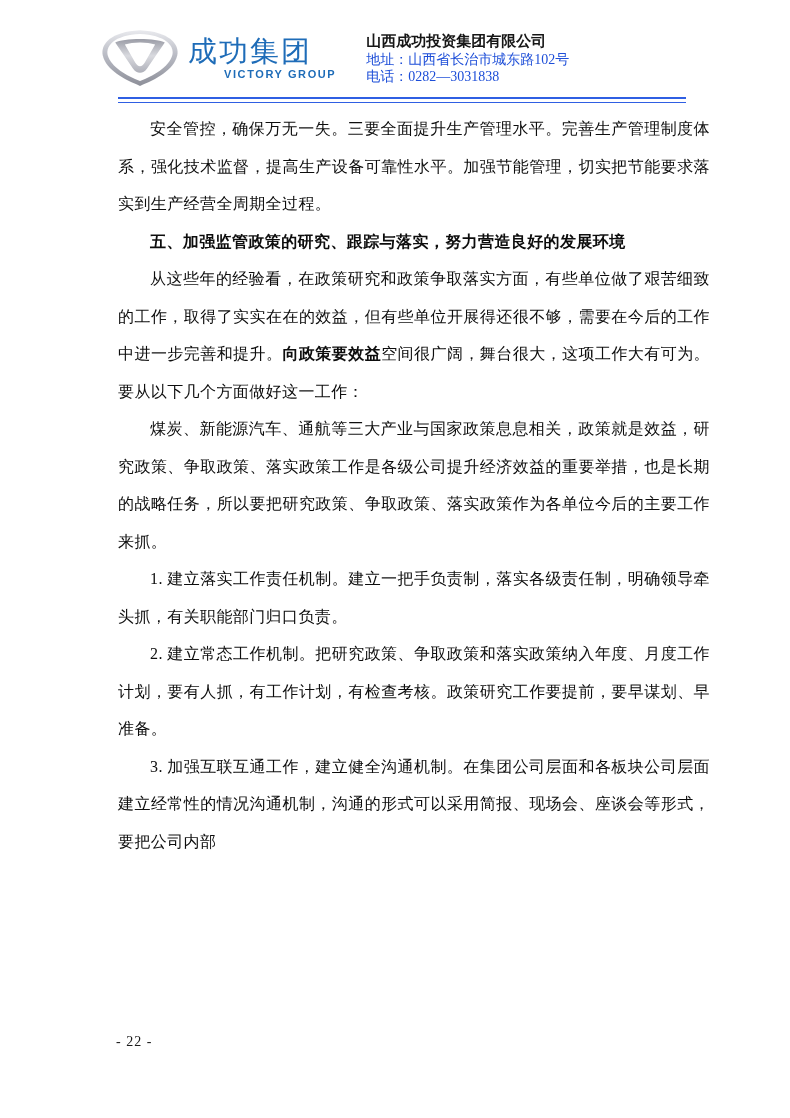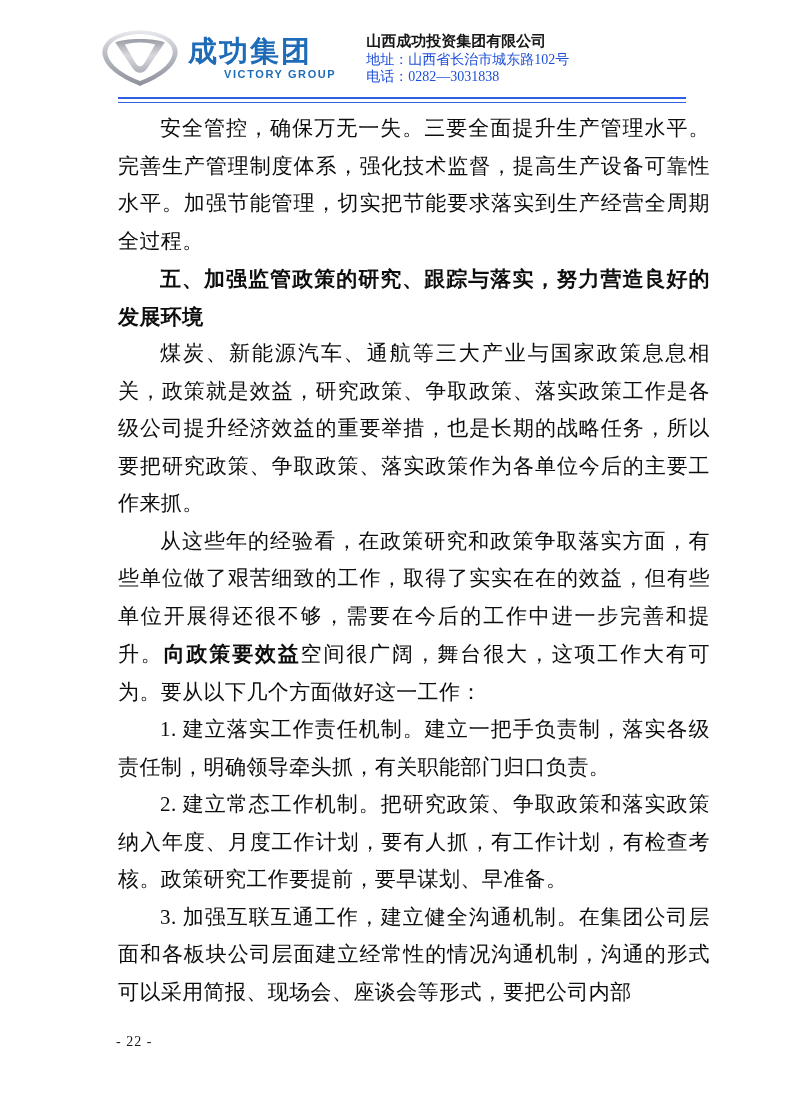--- a/index.html
+++ b/index.html
@@ -11,21 +11,21 @@
     font-family: "Liberation Serif", "DejaVu Serif", serif;
     color: #0d0d0d;
     overflow: hidden;
   }
 
   
   .letterhead { position: absolute; left: 98px; top: 26px; display: flex; align-items: flex-start; }
   .logo-badge { width: 84px; height: 62px; flex: 0 0 auto; }
   .brand { margin-left: 6px; margin-top: 10px; font-family: "Liberation Sans", "DejaVu Sans", sans-serif; }
   .brand-cn {
-    font-size: 29px; font-weight: bold; line-height: 30px;
+    font-size: 29px; font-weight: normal; line-height: 30px;
     color: var(--brand-blue, #1e6cb8); letter-spacing: 2px; white-space: nowrap;
   }
   .brand-en {
     font-size: 11px; font-weight: bold; letter-spacing: 1.6px;
     color: var(--brand-blue, #1e6cb8); margin-top: 2px; white-space: nowrap; margin-left: 36px;
   }
   .company-info { margin-left: 30px; margin-top: 6px; font-family: "Liberation Serif", "DejaVu Serif", serif; }
   .company-name { font-size: 15px; font-weight: bold; color: #161616; line-height: 19px; white-space: nowrap; }
   .company-line { font-size: 14px; color: #1d4ed8; line-height: 17px; white-space: nowrap; }
 
@@ -33,21 +33,21 @@
   .rule {
     position: absolute; left: 118px; top: 97px; width: 568px; height: 3px;
     border-top: 2.5px solid var(--rule-blue, #2f5fe3);
     border-bottom: 1.5px solid var(--rule-blue, #2f5fe3);
     box-sizing: content-box;
   }
 
   
   .content {
     position: absolute; left: 118px; top: 110px; width: 592px;
-    font-size: 21px; line-height: 37.5px;
+    font-size: 16px; line-height: 37.5px;
     text-align: justify; text-justify: inter-character;
     letter-spacing: 0.4px;
   }
   .content p { margin: 0; text-indent: 2em; }
   .content p.heading { font-weight: bold; font-family: "Liberation Sans", "DejaVu Sans", sans-serif; }
   .content strong { font-weight: bold; font-family: "Liberation Sans", "DejaVu Sans", sans-serif; }
 
   
   .page-number {
     position: absolute; left: 116px; top: 1034px;
@@ -90,22 +90,22 @@
       <div class="company-line">地址：山西省长治市城东路102号</div>
       <div class="company-line">电话：0282—3031838</div>
     </div>
   </div>
 
   <div class="rule"></div>
 
   <div class="content">
     <p>安全管控，确保万无一失。三要全面提升生产管理水平。完善生产管理制度体系，强化技术监督，提高生产设备可靠性水平。加强节能管理，切实把节能要求落实到生产经营全周期全过程。</p>
     <p class="heading">五、加强监管政策的研究、跟踪与落实，努力营造良好的发展环境</p>
+    <p><span>从这些年的经验看，在政策研究和政策争取落实方面，有些单位做了艰苦细致的工作，取得了实实在在的效益，但有些单位开展得还很不够，需要在今后的工作中进一步完善和提升。</span><strong>向政策要效益</strong><span>空间很广阔，舞台很大，这项工作大有可为。要从以下几个方面做好这一工作：</span></p>
     <p>煤炭、新能源汽车、通航等三大产业与国家政策息息相关，政策就是效益，研究政策、争取政策、落实政策工作是各级公司提升经济效益的重要举措，也是长期的战略任务，所以要把研究政策、争取政策、落实政策作为各单位今后的主要工作来抓。</p>
-    <p><span>从这些年的经验看，在政策研究和政策争取落实方面，有些单位做了艰苦细致的工作，取得了实实在在的效益，但有些单位开展得还很不够，需要在今后的工作中进一步完善和提升。</span><strong>向政策要效益</strong><span>空间很广阔，舞台很大，这项工作大有可为。要从以下几个方面做好这一工作：</span></p>
     <p>1. 建立落实工作责任机制。建立一把手负责制，落实各级责任制，明确领导牵头抓，有关职能部门归口负责。</p>
     <p>2. 建立常态工作机制。把研究政策、争取政策和落实政策纳入年度、月度工作计划，要有人抓，有工作计划，有检查考核。政策研究工作要提前，要早谋划、早准备。</p>
     <p>3. 加强互联互通工作，建立健全沟通机制。在集团公司层面和各板块公司层面建立经常性的情况沟通机制，沟通的形式可以采用简报、现场会、座谈会等形式，要把公司内部</p>
   </div>
 
   <div class="page-number">- 22 -</div>
 
 </div>
 
 </body></html>

